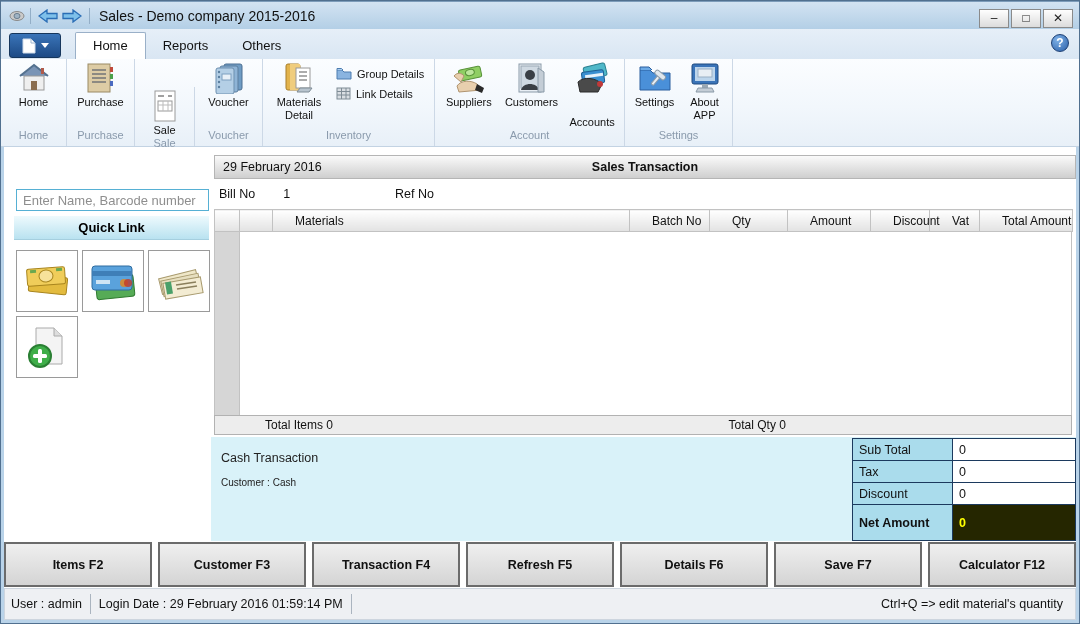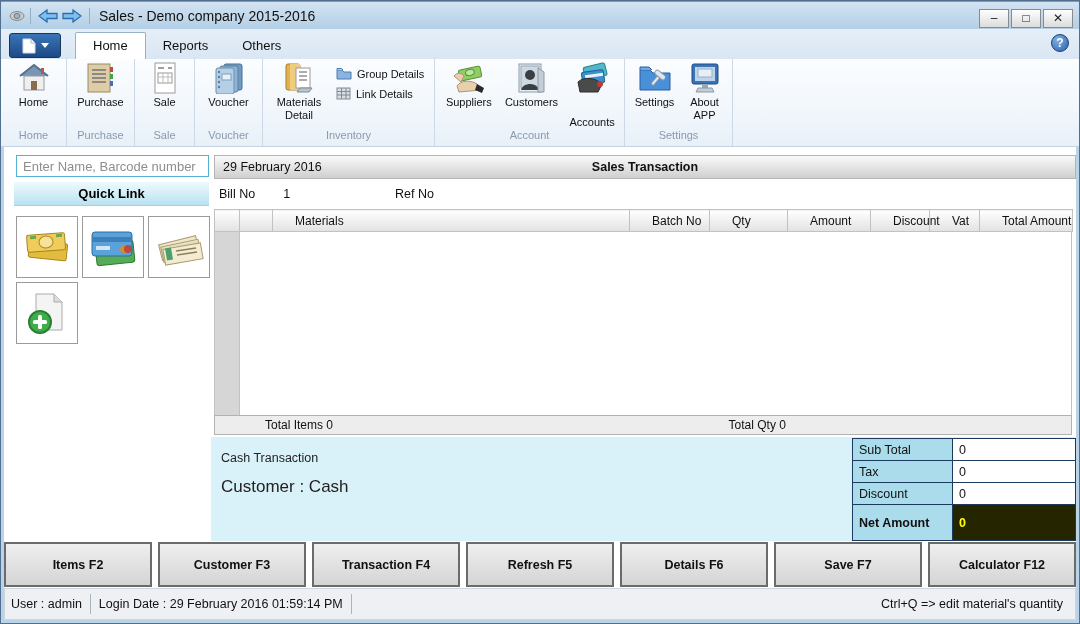--- a/index.html
+++ b/index.html
@@ -35,21 +35,21 @@
   .rgroup-body { flex:1; display:flex; align-items:flex-start; justify-content:center; }
   .rgroup-label { height:17px; text-align:center; color:#8a9aac; font-size:11px; }
   .rbtn { display:flex; flex-direction:column; align-items:center; padding:3px 3px 0 3px; cursor:pointer; }
   .rbtn-label { font-size:11px; line-height:13px; color:#111; text-align:center; margin-top:2px; }
   .small-stack { display:flex; flex-direction:column; gap:7px; padding:8px 4px 0 4px; }
   .small-btn { display:flex; align-items:center; gap:5px; font-size:11px; color:#111; cursor:pointer; white-space:nowrap; }
   .ribbon-fill { flex:1; }
 
   
   .content { height:394px; background:#fff; display:flex; margin:0 3px; }
-  .left-panel { width:207px; background:#fff; padding:8px 2px 0 12px; }
+  .left-panel { width:207px; background:#fff; padding:8px 2px 0 12px;margin-top:34px; }
   .search-input { width:193px; height:22px; border:1px solid #56b0d4; font-size:13px; padding:0 6px;
     color:#333; font-family:"Liberation Sans",sans-serif; outline:none; }
   .search-input::placeholder { color:#8e8e8e; }
   .quick-link { width:195px; height:24px; margin:5px 0 0 -2px; text-align:center; font-size:13px; font-weight:bold;
     line-height:24px; background:linear-gradient(#eefafd,#b9e2f0); border-bottom:1px solid #a5cfdf; cursor:pointer; }
   .ql-grid { margin-top:10px; display:grid; grid-template-columns:repeat(3,62px); gap:4px; }
   .ql-btn { width:62px; height:62px; border:1px solid #9a9a9a; background:#fff; display:flex;
     align-items:center; justify-content:center; cursor:pointer; }
 
   .main { flex:1; padding-top:8px; display:flex; flex-direction:column; position:relative; }
@@ -67,21 +67,21 @@
   .grid-body { width:858px; height:183px; margin-left:3px; border-left:1px solid #c2c2c2; border-right:1px solid #c2c2c2;
     background:#fff; display:flex; }
   .row-indicator-col { width:25px; background:#d6d6d6; border-right:1px solid #c2c2c2; }
   .grid-footer { width:858px; height:20px; margin-left:3px; background:#ededed; border:1px solid #b2b2b2;
     display:flex; align-items:center; font-size:12px; color:#111; position:relative; }
   .total-items { padding-left:50px; }
   .total-qty { position:absolute; left:60%; }
 
   .blue-panel { flex:1; margin-top:2px; background:#d9f2f9; position:relative; }
   .cash-line { font-size:12.5px; color:#222; padding:14px 0 0 10px; }
-  .customer-line { font-size:17px; color:#222; padding:12px 0 0 10px; }
+  .customer-line { font-size:10px; color:#222; padding:12px 0 0 10px; }
   .totals-table { position:absolute; top:1px; right:0; border-collapse:collapse; }
   .totals-table td { border:1px solid #1c3a5e; font-size:12.5px; padding:0 6px; color:#111; }
   .totals-label { width:100px; height:22px; background:#aadcec; }
   .totals-value { width:123px; background:#fff; }
   .net-row td { height:36px; }
   .net-label { font-weight:bold; font-size:13px; }
   .net-value { background:#252600 !important; color:#ffff00 !important; font-weight:bold; }
 
   
   .fkey-row { height:47px; background:#fff; margin:0 3px; display:flex; gap:6px; padding:1px 0; }
@@ -173,21 +173,21 @@
               <rect x="25" y="5" width="3" height="5" fill="#c04a3a"></rect>
               <rect x="25" y="12" width="3" height="5" fill="#4aa04a"></rect>
               <rect x="25" y="19" width="3" height="5" fill="#4a6ac0"></rect>
             </svg>
           <span class="rbtn-label">Purchase</span>
         </div>
       </div>
       <div class="rgroup-label">Purchase</div>
     </div>
 
-    <div class="rgroup" style="width:60px;">
+    <div class="rgroup" style="width:60px;margin-top:28px;">
       <div class="rgroup-body">
         <div class="rbtn">
           <svg width="26" height="32" viewBox="0 0 26 32">
               <rect x="3" y="1" width="20" height="30" fill="#fff" stroke="#9a9a9a"></rect>
               <line x1="6" y1="6" x2="12" y2="6" stroke="#777" stroke-width="1.4"></line>
               <line x1="16" y1="6" x2="20" y2="6" stroke="#777" stroke-width="1.4"></line>
               <rect x="6" y="11" width="14" height="10" fill="none" stroke="#999"></rect>
               <line x1="6" y1="15" x2="20" y2="15" stroke="#bbb"></line>
               <line x1="11" y1="11" x2="11" y2="21" stroke="#bbb"></line>
               <line x1="16" y1="11" x2="16" y2="21" stroke="#bbb"></line>

